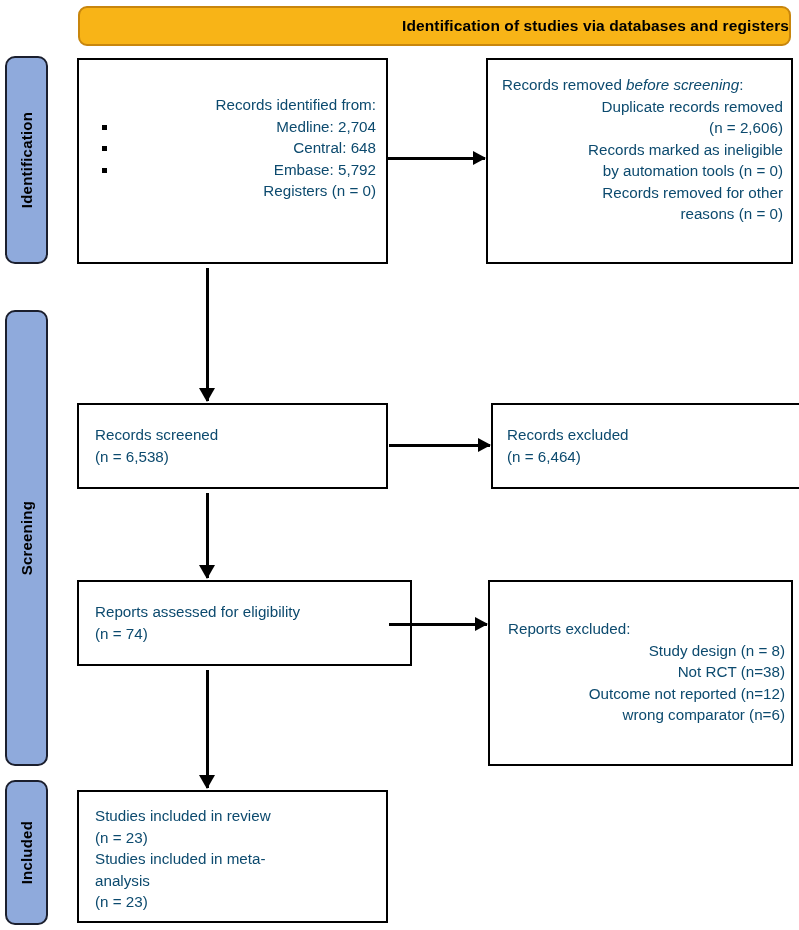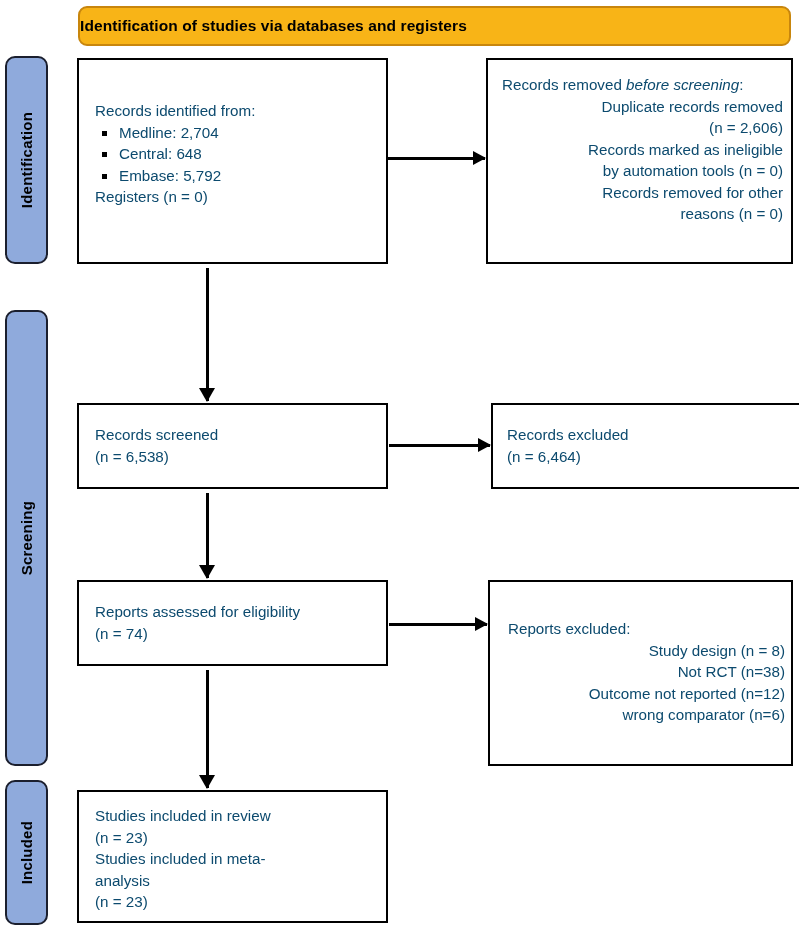--- a/index.html
+++ b/index.html
@@ -22,21 +22,21 @@
     left: 78px;
     top: 6px;
     width: 713px;
     height: 40px;
     background: #F8B417;
     border: 2px solid #C8860D;
     border-radius: 9px;
     box-sizing: border-box;
     display: flex;
     align-items: center;
-    justify-content: flex-start;
+    justify-content: flex-end;
   }
   .banner-text {
     font-size: 15.5px;
     font-weight: bold;
     color: #000000;
     letter-spacing: 0.1px;
     white-space: nowrap;
   }
 
   
@@ -99,25 +99,25 @@
     height: 5px;
     background: #000000;
   }
   .it { font-style: italic; }
 
   
   #box-identified      { left: 77px;  top: 58px;  width: 311px; height: 206px; }
   #box-removed         { left: 486px; top: 58px;  width: 307px; height: 206px; }
   #box-screened        { left: 77px;  top: 403px; width: 311px; height: 86px; }
   #box-excluded        { left: 491px; top: 403px; width: 342px; height: 86px; }
-  #box-assessed        { left: 77px;  top: 580px; width: 311px; height: 86px; }
+  #box-assessed        { left: 77px;  top: 580px; width: 335px; height: 86px; }
   #box-rep-excluded    { left: 488px; top: 580px; width: 305px; height: 186px; }
   #box-included        { left: 77px;  top: 790px; width: 311px; height: 133px; }
 
-  #box-identified   .box-inner { top: 40px; }
+  #box-identified   .box-inner { top: 34px; text-align: right; }
   #box-removed      .box-inner { top: 14px; left: 14px; right: 8px; }
   #box-screened     .box-inner { top: 19px; }
   #box-excluded     .box-inner { top: 19px; left: 14px; }
   #box-assessed     .box-inner { top: 19px; }
   #box-rep-excluded .box-inner { top: 36px; left: 18px; right: 6px; }
   #box-included     .box-inner { top: 13px; }
 
   
   .arrow-h {
     position: absolute;

